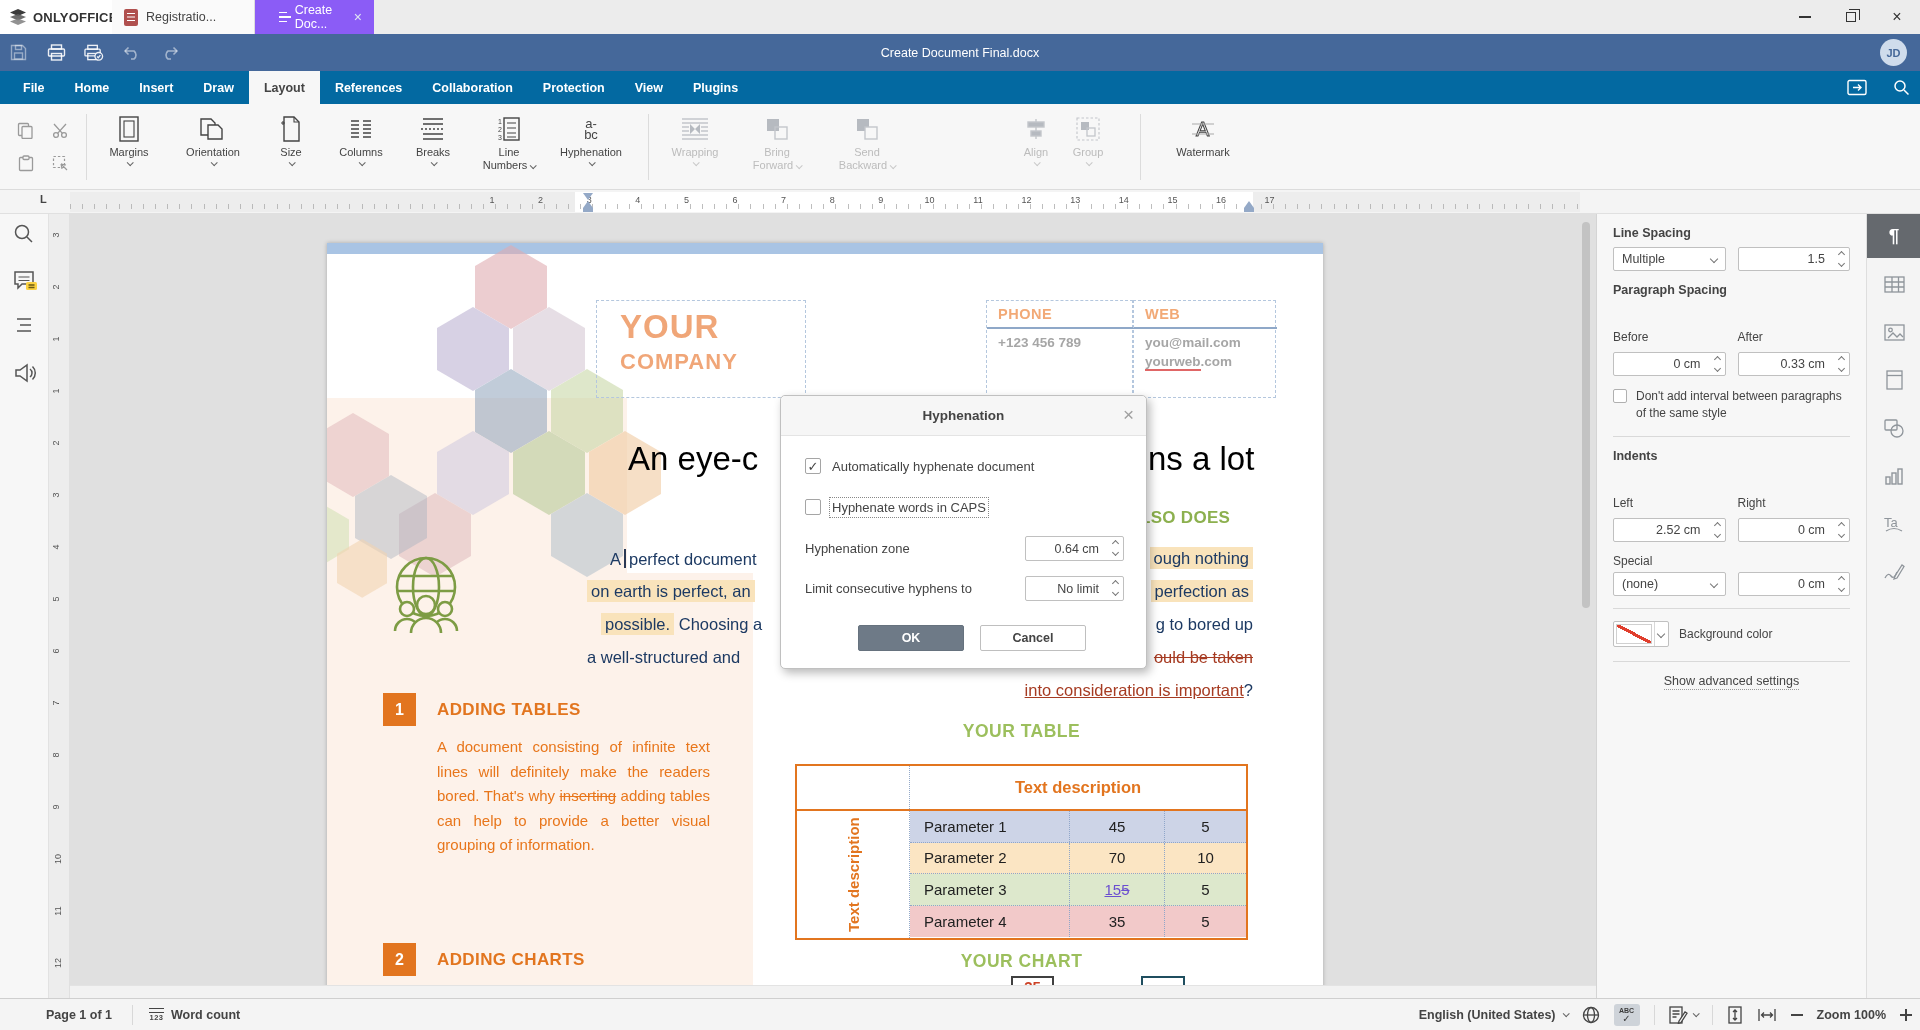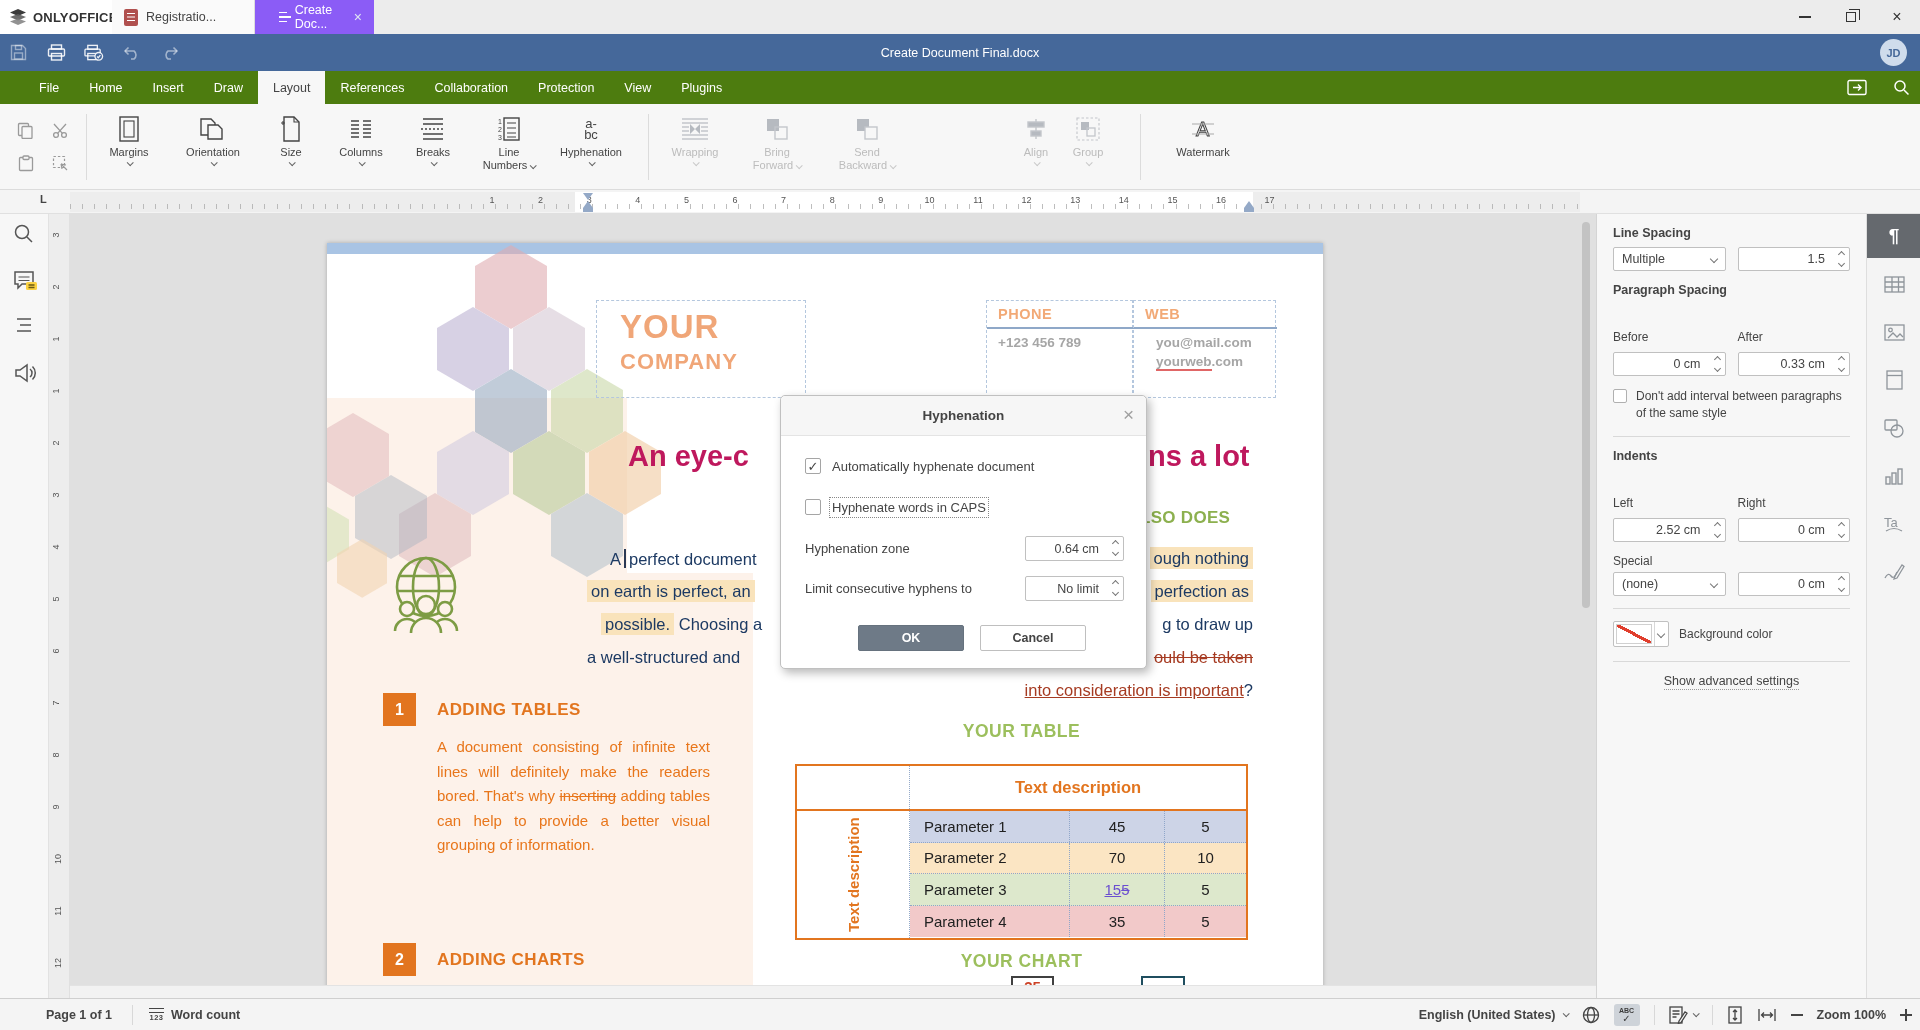--- a/index.html
+++ b/index.html
@@ -27,21 +27,21 @@
   .xglyph { font-size:16px; line-height:1; color:#333; }
 
   
   .titlebar { position:absolute; left:0; top:34px; width:1920px; height:37px; background:#45689a; }
   .tb-icons { position:absolute; left:8px; top:0; height:37px; display:flex; align-items:center; gap:18px; }
   .tb-ic { width:20px; height:20px; display:flex; align-items:center; justify-content:center; }
   .doctitle { position:absolute; left:0; top:0; width:1920px; height:37px; display:flex; align-items:center; justify-content:center; color:#fff; font-size:12.5px; }
   .avatar { position:absolute; right:13px; top:5px; width:27px; height:27px; border-radius:50%; background:#cfdcec; color:#45689a; font-size:11px; font-weight:bold; display:flex; align-items:center; justify-content:center; }
 
   
-  .menubar { position:absolute; left:0; top:71px; width:1920px; height:33px; background:#4d7c0f; display:flex; align-items:stretch; padding-left:24px; }
+  .menubar { position:absolute; left:0; top:71px; width:1920px; height:33px; background:#0369a1; display:flex; align-items:stretch; padding-left:8px;font-weight:bold; }
   .menuitem { color:#fff; font-size:12.5px; display:flex; align-items:center; padding:0 15px; }
   .menuitem.active { background:#f7f7f7; color:#444; }
   .menu-right { position:absolute; right:10px; top:0; height:33px; display:flex; align-items:center; gap:26px; }
 
   
   .toolbar { position:absolute; left:0; top:104px; width:1920px; height:86px; background:#f7f7f7; border-bottom:1px solid #dcdcdc; }
   .clip { position:absolute; left:10px; top:12px; width:66px; height:62px; display:grid; grid-template-columns:1fr 1fr; grid-template-rows:1fr 1fr; gap:4px; }
   .clip .cic { display:flex; align-items:center; justify-content:center; }
   .tsep { position:absolute; top:10px; width:1px; height:66px; background:#dcdcdc; }
   .bigbtn { position:absolute; top:8px; display:flex; flex-direction:column; align-items:center; width:74px; }
@@ -78,21 +78,21 @@
   
   .page { position:absolute; left:257px; top:29px; width:996px; height:755px; background:#fff; box-shadow:0 0 4px rgba(0,0,0,.25); overflow:hidden; }
   .blueband { position:absolute; left:0; top:0; width:996px; height:11px; background:#a9c4e4; }
   .peach { position:absolute; background:#fdf2ea; }
   .hex { position:absolute; clip-path:polygon(50% 0,100% 25%,100% 75%,50% 100%,0 75%,0 25%); }
   .dashbox { position:absolute; border:1px dashed #b4c7de; }
   .companyname { color:#f0a678; font-weight:bold; letter-spacing:1px; line-height:1; }
   .ct-title { font-size:14.5px; font-weight:bold; color:#f2a976; letter-spacing:.5px; }
   .ct-body { font-size:13.5px; font-weight:bold; color:#a6a6a6; line-height:19px; }
   .blueline { position:absolute; height:1.5px; background:#8fa8c8; }
-  .h1frag { position:absolute; font-size:29px; font-weight:700; color:#be185d; }
+  .h1frag { position:absolute; font-size:33px; font-weight:400; color:#000000; }
   .greenfrag { position:absolute; font-size:17px; font-weight:bold; color:#8cb04e; letter-spacing:.3px; }
   .bodyline { position:absolute; font-size:16.5px; color:#1d3a63; white-space:nowrap; }
   .hl { background:#f9e3bb; padding:2px 4px; }
   .cursor { display:inline-block; width:2px; height:19px; background:#2b3a55; margin:0 3px -3px 3px; }
   .redstrike { color:#a63b22; text-decoration:line-through; }
   .redline { color:#a63b22; text-decoration:underline; }
   .numsq { position:absolute; width:33px; height:33px; background:#e2751f; color:#fff; font-size:16px; font-weight:bold; display:flex; align-items:center; justify-content:center; }
   .secheading { position:absolute; font-size:17px; font-weight:bold; color:#e2751f; letter-spacing:.4px; }
   .secpara { position:absolute; font-size:15px; line-height:24.5px; color:#e8761b; text-align:justify; }
   .greentitle { position:absolute; font-size:17.5px; font-weight:bold; color:#9cbf5d; letter-spacing:.5px; text-align:center; }
@@ -585,40 +585,40 @@
         <div class="companyname" style="position:absolute; left:23px; top:50px; font-size:22px;">COMPANY</div>
       </div>
       <div class="dashbox" style="left:659px; top:57px; width:147px; height:98px;">
         <div class="ct-title" style="position:absolute; left:11px; top:5px;">PHONE</div>
         <div class="blueline" style="left:0; top:26px; width:147px;"></div>
         <div class="ct-body" style="position:absolute; left:11px; top:32px;">+123 456 789</div>
       </div>
       <div class="dashbox" style="left:806px; top:57px; width:143px; height:98px;">
         <div class="ct-title" style="position:absolute; left:11px; top:5px;">WEB</div>
         <div class="blueline" style="left:0; top:26px; width:143px;"></div>
-        <div class="ct-body" style="position:absolute; left:22px; top:32px;">
+        <div class="ct-body" style="position:absolute; left:11px; top:32px;">
           <span>you@mail.com</span><br>
           <span style="border-bottom:2px solid #e06666;">yourweb</span><span>.com</span>
         </div>
       </div>
 
       <div class="h1frag" style="left:301px; top:197px;">An eye-c</div>
       <div class="h1frag" style="left:821px; top:197px;">ns a lot</div>
       <div class="greenfrag" style="left:813px; top:265px;">LSO DOES</div>
 
       <div class="bodyline" style="left:283px; top:306px;">
         <span>A</span><span class="cursor"></span><span>perfect document</span>
       </div>
       <div class="bodyline" style="left:260px; top:339px;"><span class="hl">on earth is perfect, an</span></div>
       <div class="bodyline" style="left:274px; top:372px;"><span class="hl">possible.</span><span> Choosing a</span></div>
       <div class="bodyline" style="left:260px; top:405px;"><span>a well-structured and</span></div>
 
       <div class="bodyline" style="right:70px; top:306px;"><span class="hl">ough nothing</span></div>
       <div class="bodyline" style="right:70px; top:339px;"><span class="hl">perfection as</span></div>
-      <div class="bodyline" style="right:70px; top:372px;"><span>g to draw up</span></div>
+      <div class="bodyline" style="right:70px; top:372px;"><span>g to bored up</span></div>
       <div class="bodyline" style="right:70px; top:405px;"><span class="redstrike">ould be taken</span></div>
       <div class="bodyline" style="right:70px; top:438px;"><span class="redline">into consideration is important</span><span>?</span></div>
 
       <div class="numsq" style="left:56px; top:450px;">1</div>
       <div class="secheading" style="left:110px; top:457px;">ADDING TABLES</div>
       <div class="secpara" style="left:110px; top:492px; width:273px;">
         <span>A document consisting of infinite text lines will definitely make the readers bored. That's why </span><span style="text-decoration:line-through;">inserting</span><span> adding tables can help to provide a better visual grouping of information.</span>
       </div>
 
       <div class="numsq" style="left:56px; top:700px;">2</div>

